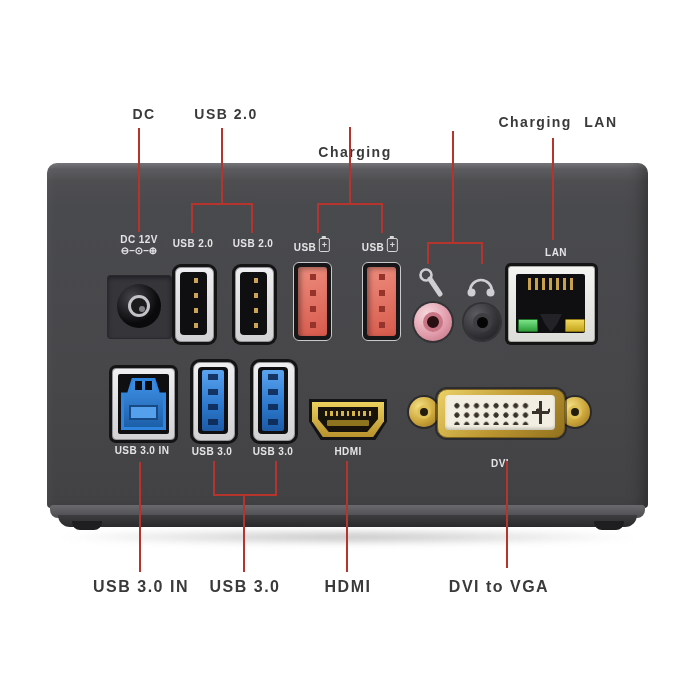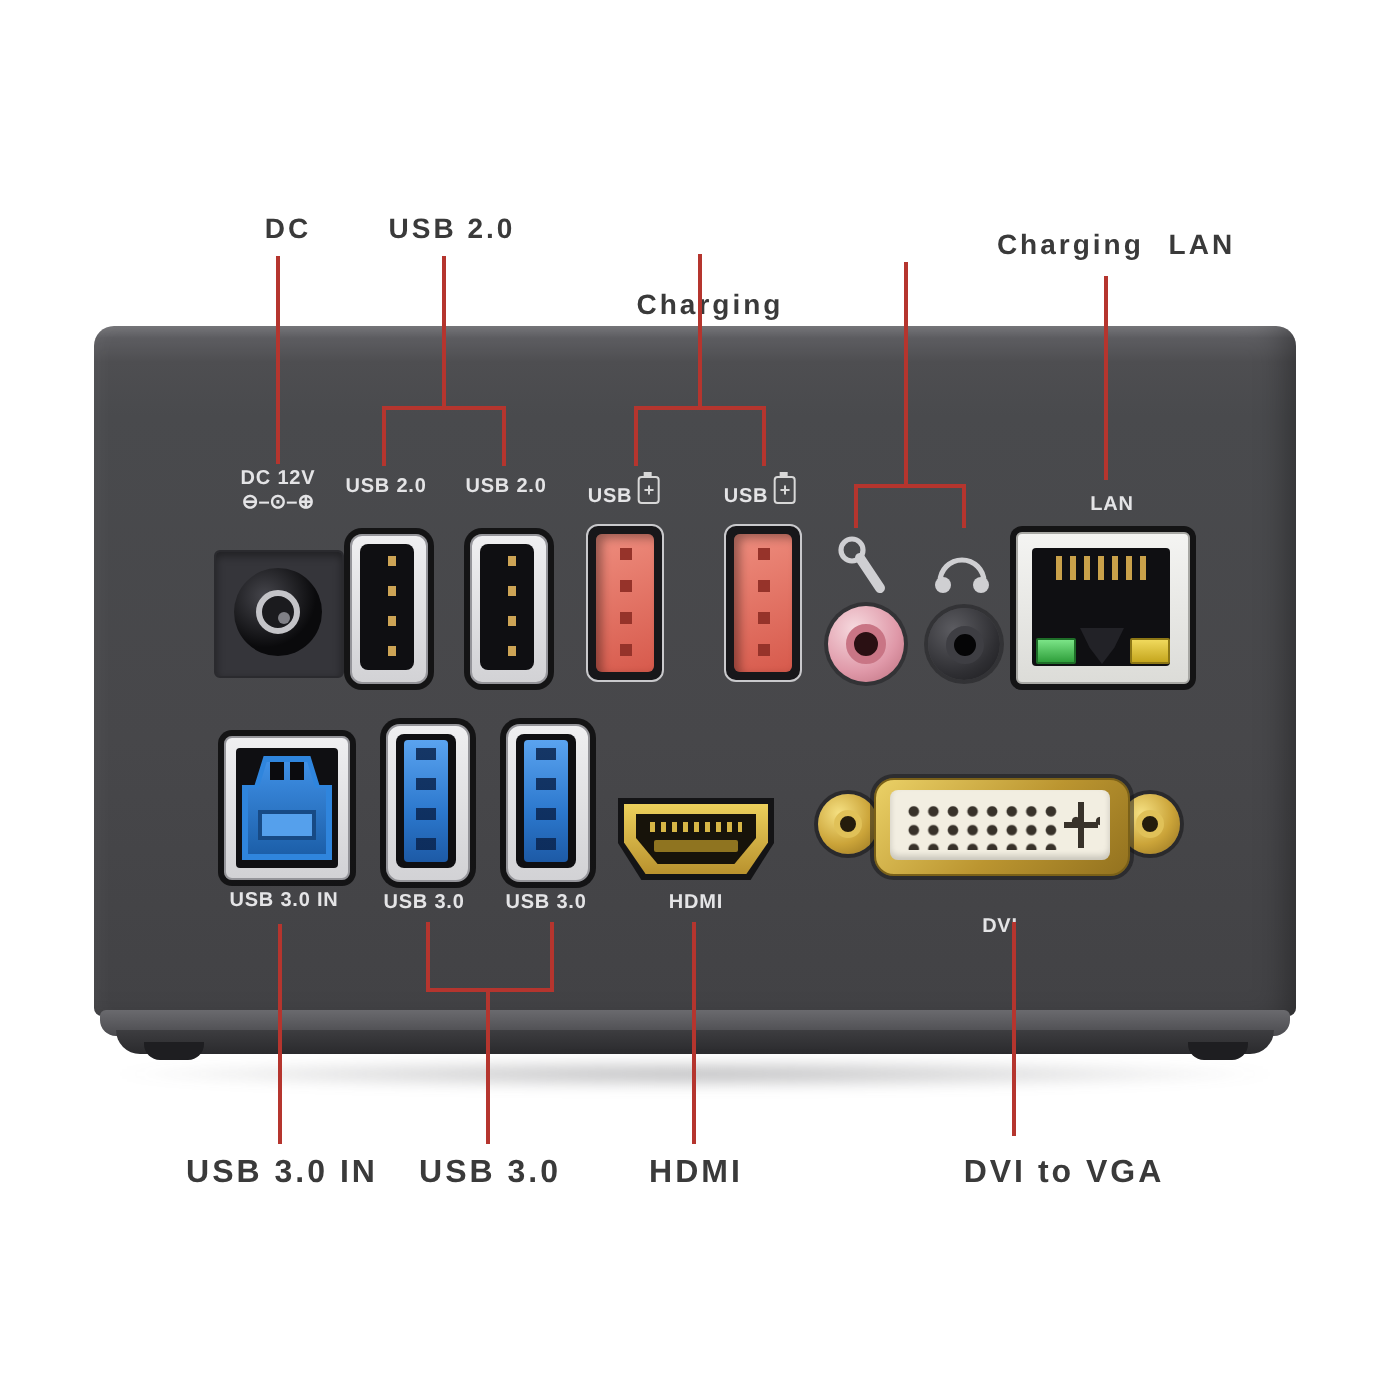--- a/index.html
+++ b/index.html
@@ -81,21 +81,21 @@
   <div class="cl" style="left:144px;top:106px;">DC</div>
   <div class="cl" style="left:226px;top:106px;">USB 2.0</div>
   <div class="cl" style="left:355px;top:104px;margin-top:40px;">Charging</div>
   <div class="cl2" style="left:420px;top:85px;">
   </div>
   <div class="cl" style="left:558px;top:114px;word-spacing:7px;">Charging LAN</div>
 
   <div class="bl" style="left:141px;top:578px;">USB 3.0 IN</div>
   <div class="bl" style="left:245px;top:578px;">USB 3.0</div>
   <div class="bl" style="left:348px;top:578px;">HDMI</div>
-  <div class="bl" style="left:532px;top:578px;">DVI to VGA</div>
+  <div class="bl" style="left:499px;top:578px;">DVI to VGA</div>
 
   <div class="body"></div>
   <div class="bevel"></div>
   <div class="stand"></div>
   <div class="foot" style="left:72px;"></div>
   <div class="foot" style="left:594px;"></div>
   <div class="shadow"></div>
 
   <div class="pl" style="left:139px;top:234px;">DC 12V</div>
   <div class="pl" style="left:139px;top:245px;font-size:10px;letter-spacing:0;">⊖–⊙–⊕</div>

